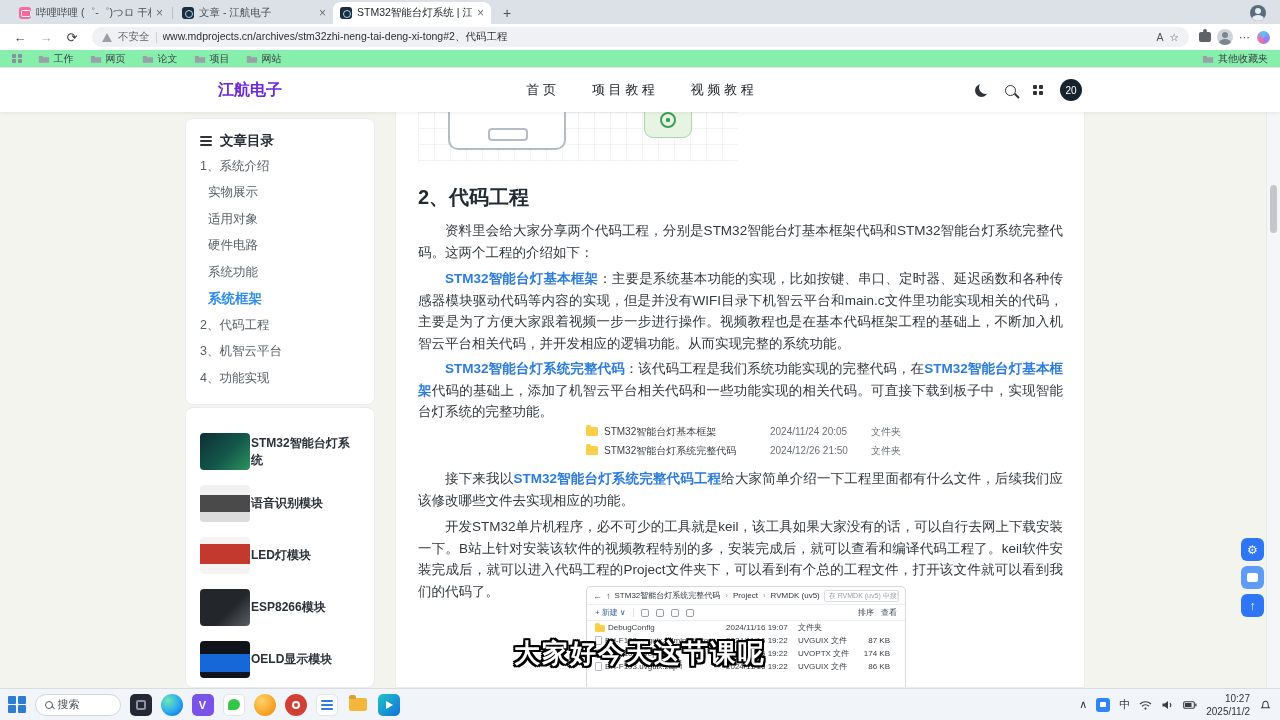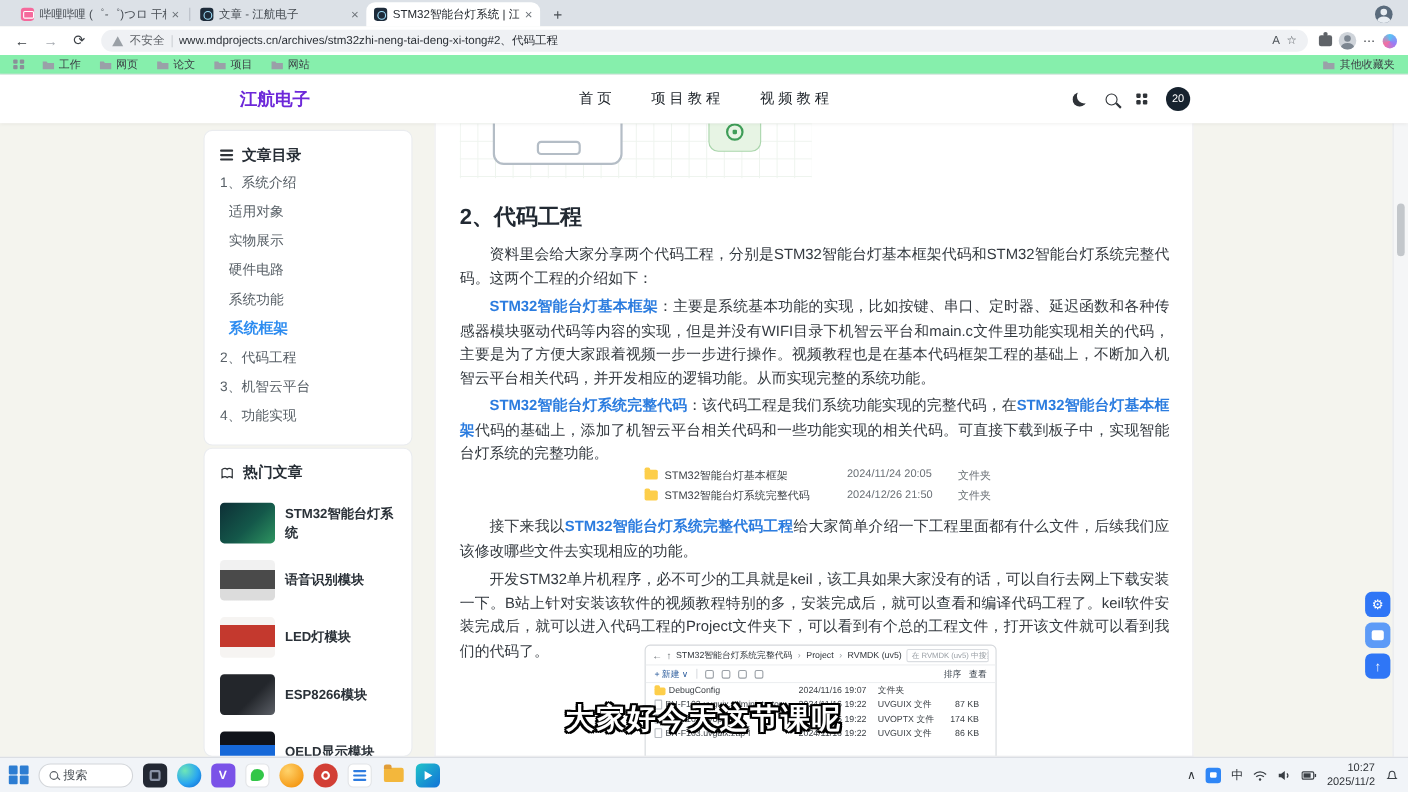--- a/index.html
+++ b/index.html
@@ -71,21 +71,21 @@
   .toc-card{left:185px;top:6px;width:190px;padding:10px 14px 12px}
   .side-head{display:flex;align-items:center;gap:8px;font-size:13.5px;font-weight:bold;color:#262d35;height:24px}
   .icon-burger{width:12px;display:flex;flex-direction:column;gap:2.5px}
   .icon-burger i{display:block;height:1.6px;background:#2f3338;border-radius:1px}
   .toc-item{font-size:12.5px;color:#586067;height:26.5px;display:flex;align-items:center;cursor:pointer}
   .toc-item.sub{padding-left:8px}
   .toc-item.active{color:#2d8cf0;font-weight:bold;font-size:13.5px}
 
   
   .hot-card{left:185px;top:295px;width:190px;height:281px;padding:10px 14px;overflow:hidden}
-  .hot-item{display:flex;align-items:center;gap:9px;margin-top:15px;cursor:pointer}
+  .hot-item{display:flex;align-items:center;gap:1px;margin-top:15px;cursor:pointer}
   .thumb{width:50px;height:37px;border-radius:4px;flex:none}
   .t1{background:linear-gradient(135deg,#0d2f36,#14584a 55%,#2e9460)}
   .t2{background:linear-gradient(180deg,#f1f1f1 26%,#4a4a4a 26% 72%,#dcdcdc 72%)}
   .t3{background:linear-gradient(180deg,#f6f4f2 20%,#c4392e 20% 74%,#f6f4f2 74%)}
   .t4{background:linear-gradient(135deg,#23262b 58%,#5b5f66)}
   .t5{background:linear-gradient(180deg,#10131a 34%,#1668d8 34% 84%,#10131a 84%)}
   .hot-title{font-size:12px;font-weight:bold;color:#2a3138;line-height:1.35}
 
   
   .main-card{left:395px;top:0;width:690px;height:576px;background:#fff;border:1px solid #ececee;border-top:none;border-radius:0;position:absolute;overflow:hidden}
@@ -284,37 +284,31 @@
     <div class="card toc-card">
       <div class="side-head">
         <span class="icon-burger">
             <i></i>
             <i></i>
             <i></i>
           </span>
         <span>文章目录</span>
       </div>
       <div class="toc-item">1、系统介绍</div>
+      <div class="toc-item sub">实物展示</div>
       <div class="toc-item sub">适用对象</div>
-      <div class="toc-item sub">实物展示</div>
       <div class="toc-item sub">硬件电路</div>
       <div class="toc-item sub">系统功能</div>
       <div class="toc-item sub active">系统框架</div>
       <div class="toc-item">2、代码工程</div>
       <div class="toc-item">3、机智云平台</div>
       <div class="toc-item">4、功能实现</div>
     </div>
 
     <div class="card hot-card">
-      <div class="side-head">
-        <svg width="13" height="13" viewBox="0 0 14 14">
-            <path d="M2 3c2-1.2 4-1.2 5 0 1-1.2 3-1.2 5 0v8c-2-1.2-4-1.2-5 0-1-1.2-3-1.2-5 0z" fill="none" stroke="#2f3338" stroke-width="1.2"></path>
-          </svg>
-        <span>热门文章</span>
-      </div>
       <div class="hot-item">
         <span class="thumb t1"></span>
         <span class="hot-title">STM32智能台灯系统</span>
       </div>
       <div class="hot-item">
         <span class="thumb t2"></span>
         <span class="hot-title">语音识别模块</span>
       </div>
       <div class="hot-item">
         <span class="thumb t3"></span>

